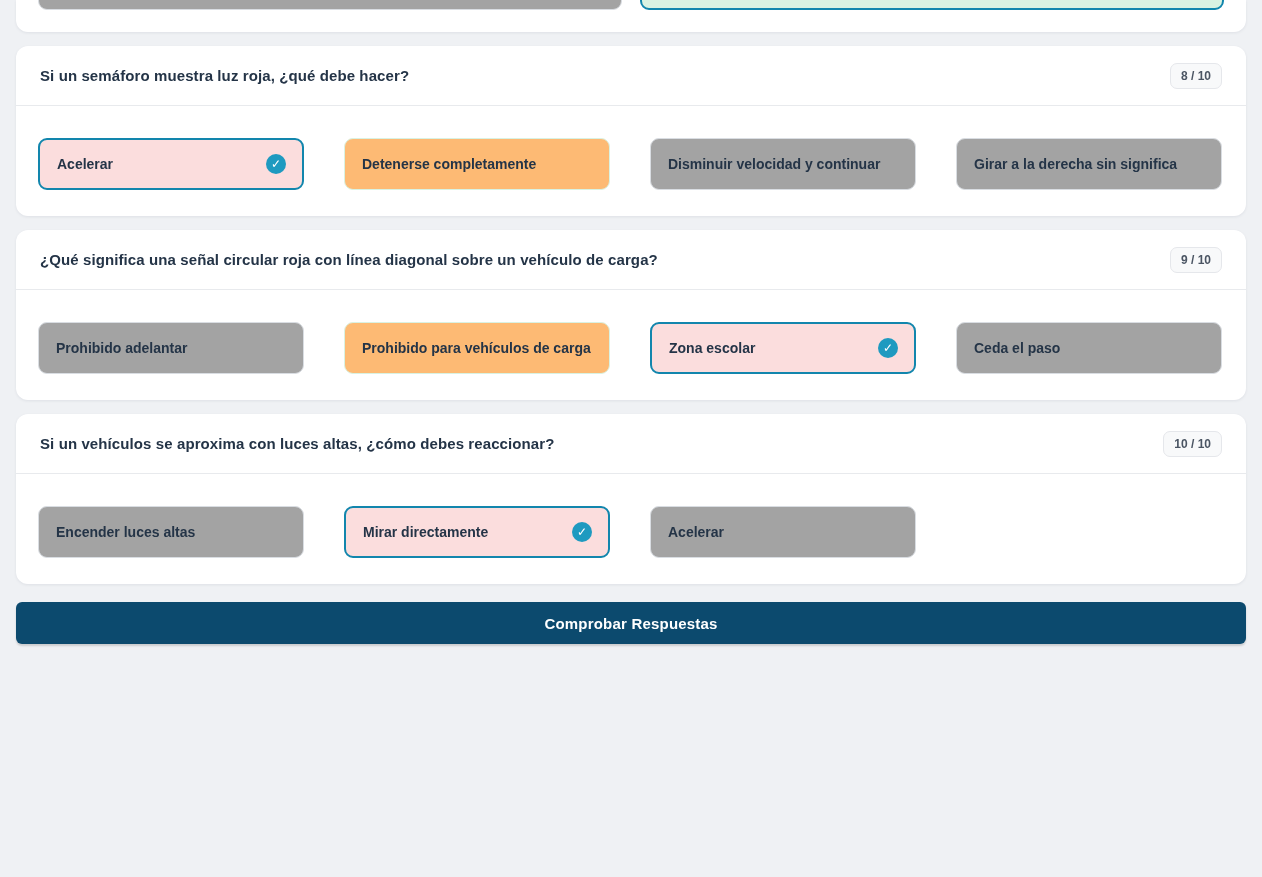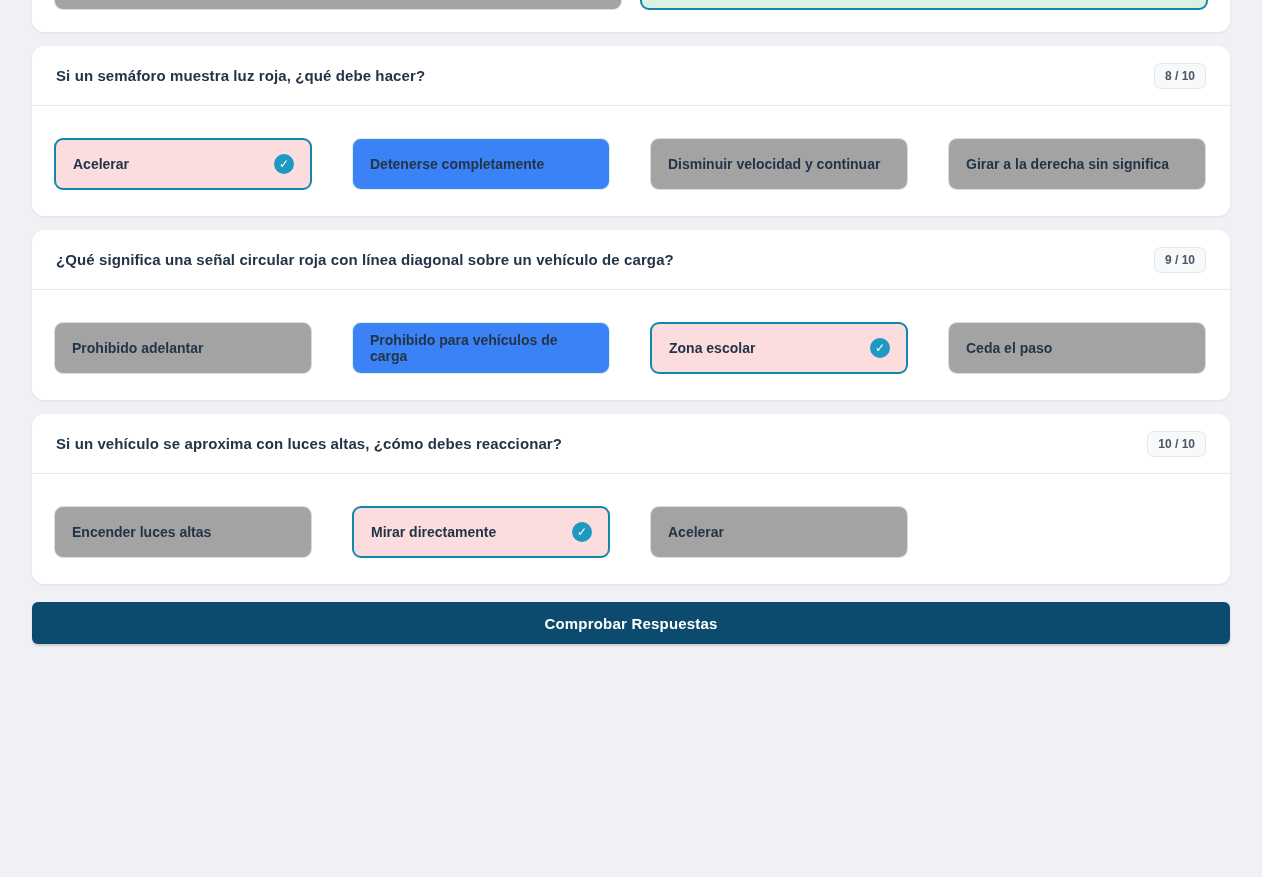--- a/index.html
+++ b/index.html
@@ -2,21 +2,21 @@
 <html><head>
 <meta charset="utf-8">
 <style>
   * { box-sizing: border-box; margin: 0; padding: 0; }
   html, body { width: 1262px; height: 877px; }
   body {
     background: #eff1f4;
     font-family: "Liberation Sans", sans-serif;
     overflow: hidden;
   }
-  .page { width: 1262px; padding: 0 32px 20px; }
+  .page { width: 1262px; padding: 0 16px 20px; }
 
   .card {
     background: #ffffff;
     border-radius: 12px;
     box-shadow: 0 1px 3px rgba(30,40,60,0.08);
     margin-top: 14px;
   }
   .card-partial {
     margin-top: 0;
     height: 32px;
@@ -72,21 +72,21 @@
     display: flex;
     align-items: center;
     justify-content: space-between;
     padding: 0 16px 0 17px;
     font-size: 14px;
     font-weight: 700;
     color: #243447;
     cursor: pointer;
   }
   .option.correct {
-    background: #3b82f6;
+    background: #fdba74;
     border-color: #d9f2e2;
   }
   .option.selected-wrong {
     background: #fbdddd;
     border: 2px solid #1286ad;
   }
   .option.selected-correct {
     background: #d9f2e2;
     border: 2px solid #1286ad;
   }
@@ -184,21 +184,21 @@
 
   <div class="option">
     <span>Ceda el paso</span>
 
   </div>
 </div>
   </section>
 
   <section class="card">
     <div class="q-header">
-      <div class="q-text">Si un vehículo se aproxima con luces altas, ¿cómo debes reaccionar?</div>
+      <div class="q-text">Si un vehículos se aproxima con luces altas, ¿cómo debes reaccionar?</div>
       <div class="q-badge">10 / 10</div>
     </div>
     <div class="options">
 
   <div class="option">
     <span>Encender luces altas</span>
 
   </div>
 
   <div class="option selected-wrong">

